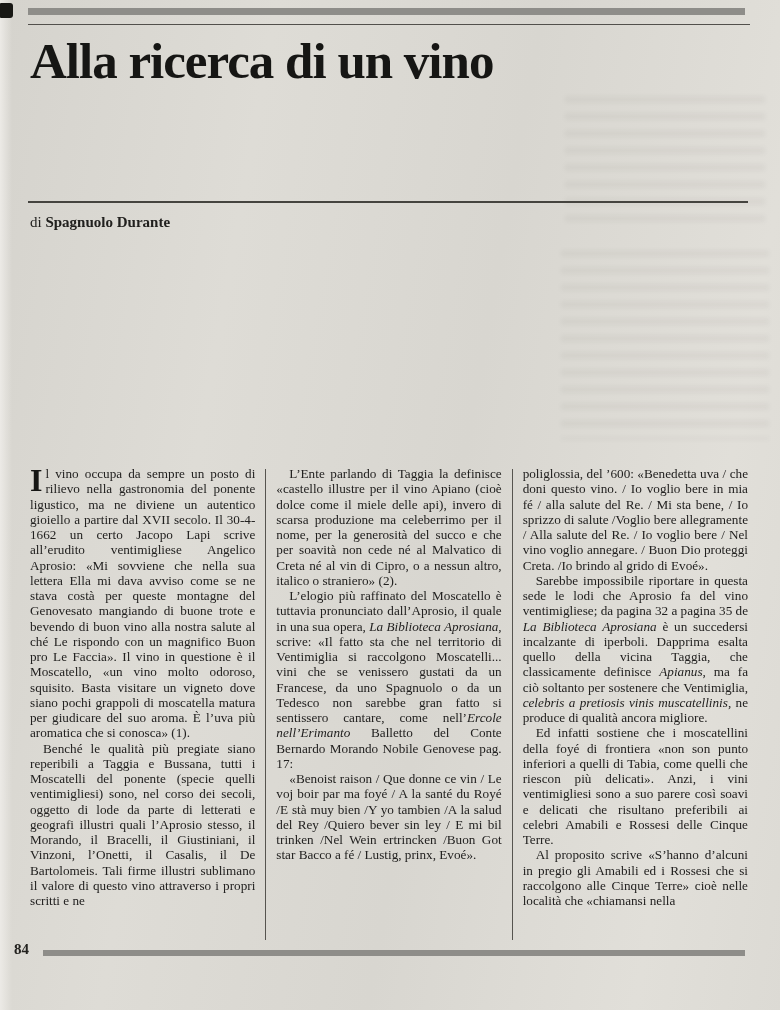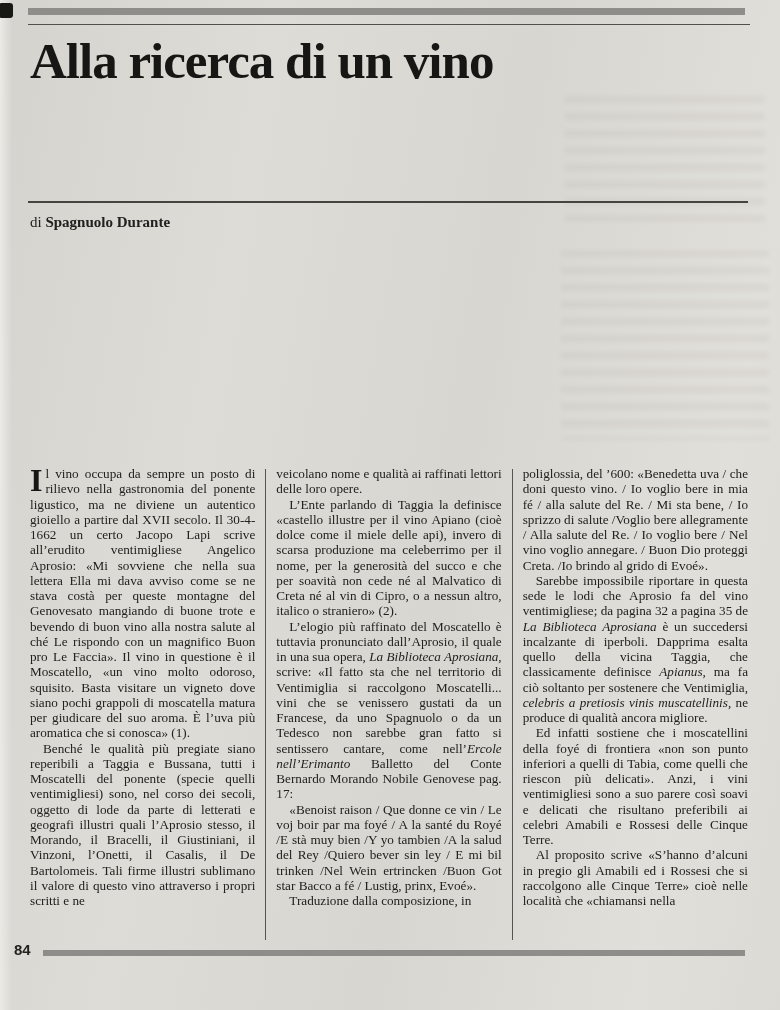--- a/index.html
+++ b/index.html
@@ -86,21 +86,21 @@
     font-weight: bold;
     font-size: 32px; line-height: 25px;
     padding: 2px 3px 0 0;
     color: #161614;
   }
   .column em { }
 
   
   .page-num {
     position: absolute; left: 14px; top: 941px;
-    font-family: Liberation Sans, sans-serif;
+    font-family: Liberation Serif, serif;
     font-size: 15px; font-weight: 600; color: #23221f;
   }
   .bar-bottom {
     position: absolute; left: 43px; top: 950px; width: 702px; height: 6px;
     background: #8e8d89;
   }
 </style>
 </head>
 <body>
 
@@ -126,25 +126,23 @@
     <span class="author">Spagnuolo Durante</span>
   </div>
 
   <div class="columns">
       <div class="column">
         <p><span class="dropcap">I</span><span>l vino occupa da sempre un posto di rilievo nella gastronomia del ponente ligustico, ma ne diviene un autentico gioiello a partire dal XVII secolo. Il 30-4-1662 un certo Jacopo Lapi scrive all’erudito ventimigliese Angelico Aprosio: «Mi sovviene che nella sua lettera Ella mi dava avviso come se ne stava costà per queste montagne del Genovesato mangiando di buone trote e bevendo di buon vino alla nostra salute al ché Le rispondo con un magnifico Buon pro Le Faccia». Il vino in questione è il Moscatello, «un vino molto odoroso, squisito. Basta visitare un vigneto dove siano pochi grappoli di moscatella matura per giudicare del suo aroma. È l’uva più aromatica che si conosca» (1).</span></p>
         <p class="indent"><span>Benché le qualità più pregiate siano reperibili a Taggia e Bussana, tutti i Moscatelli del ponente (specie quelli ventimigliesi) sono, nel corso dei secoli, oggetto di lode da parte di letterati e geografi illustri quali l’Aprosio stesso, il Morando, il Bracelli, il Giustiniani, il Vinzoni, l’Onetti, il Casalis, il De Bartolomeis. Tali firme illustri sublimano il valore di questo vino attraverso i propri scritti e ne</span></p>
       </div>
       <div class="col-rule"></div>
       <div class="column">
-        <p><span>veicolano nome e qualità ai raffinati lettori delle loro opere.</span></p>
         <p class="indent"><span>L’Ente parlando di Taggia la definisce «castello illustre per il vino Apiano (cioè dolce come il miele delle api), invero di scarsa produzione ma celeberrimo per il nome, per la generosità del succo e che per soavità non cede né al Malvatico di Creta né al vin di Cipro, o a nessun altro, italico o straniero» (2).</span></p>
         <p class="indent"><span>L’elogio più raffinato del Moscatello è tuttavia pronunciato dall’Aprosio, il quale in una sua opera, </span><em>La Biblioteca Aprosiana</em><span>, scrive: «Il fatto sta che nel territorio di Ventimiglia si raccolgono Moscatelli... vini che se venissero gustati da un Francese, da uno Spagnuolo o da un Tedesco non sarebbe gran fatto si sentissero cantare, come nell’</span><em>Ercole nell’Erimanto</em><span> Balletto del Conte Bernardo Morando Nobile Genovese pag. 17:</span></p>
         <p class="indent"><span>«Benoist raison / Que donne ce vin / Le voj boir par ma foyé / A la santé du Royé /E stà muy bien /Y yo tambien /A la salud del Rey /Quiero bever sin ley / E mi bil trinken /Nel Wein ertrincken /Buon Got star Bacco a fé / Lustig, prinx, Evoé».</span></p>
-        <p class="indent"><span>Traduzione dalla composizione, in</span></p>
       </div>
       <div class="col-rule"></div>
       <div class="column">
         <p><span>poliglossia, del ’600: «Benedetta uva / che doni questo vino. / Io voglio bere in mia fé / alla salute del Re. / Mi sta bene, / Io sprizzo di salute /Voglio bere allegramente / Alla salute del Re. / Io voglio bere / Nel vino voglio annegare. / Buon Dio proteggi Creta. /Io brindo al grido di Evoé».</span></p>
         <p class="indent"><span>Sarebbe impossibile riportare in questa sede le lodi che Aprosio fa del vino ventimigliese; da pagina 32 a pagina 35 de </span><em>La Biblioteca Aprosiana</em><span> è un succedersi incalzante di iperboli. Dapprima esalta quello della vicina Taggia, che classicamente definisce </span><em>Apianus</em><span>, ma fa ciò soltanto per sostenere che Ventimiglia, </span><em>celebris a pretiosis vinis muscatellinis</em><span>, ne produce di qualità ancora migliore.</span></p>
         <p class="indent"><span>Ed infatti sostiene che i moscatellini della foyé di frontiera «non son punto inferiori a quelli di Tabia, come quelli che riescon più delicati». Anzi, i vini ventimigliesi sono a suo parere così soavi e delicati che risultano preferibili ai celebri Amabili e Rossesi delle Cinque Terre.</span></p>
         <p class="indent"><span>Al proposito scrive «S’hanno d’alcuni in pregio gli Amabili ed i Rossesi che si raccolgono alle Cinque Terre» cioè nelle località che «chiamansi nella</span></p>
       </div>
     </div>
 

